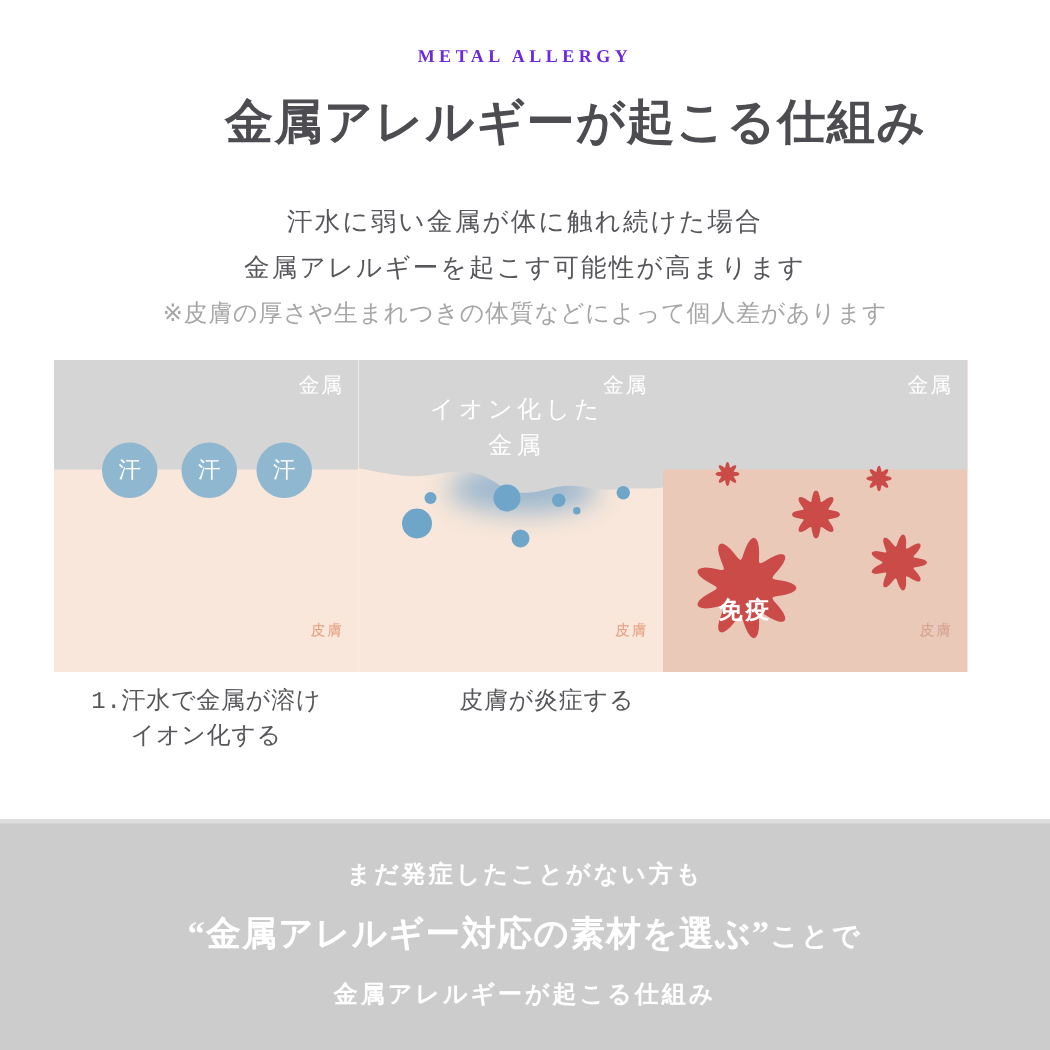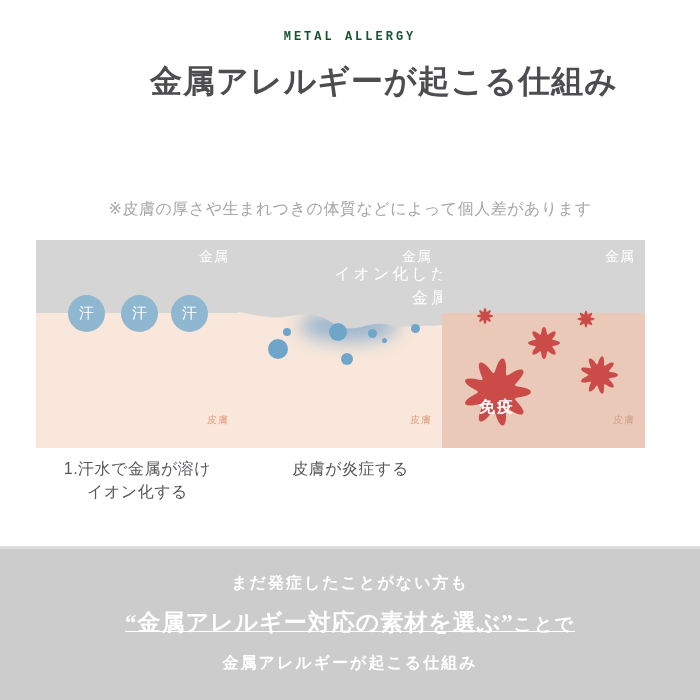--- a/index.html
+++ b/index.html
@@ -2,22 +2,22 @@
 <html><head>
 <meta charset="utf-8">
 <style>
   html,body{margin:0;padding:0;}
   body{width:700px;height:700px;overflow:hidden;background:#ffffff;}
   .page{position:relative;width:700px;height:700px;background:#ffffff;
         font-family:"Liberation Sans","DejaVu Sans",sans-serif;}
 
   
   .eyebrow{position:absolute;top:30px;left:0;width:700px;text-align:center;
-           font-family:Liberation Mono, monospace;
-           font-size:12px;font-weight:600;letter-spacing:3px;color:#14532d;}
+           font-family:Liberation Serif, serif;
+           font-size:12px;font-weight:600;letter-spacing:3px;color:#6d28d9;}
   .title{position:absolute;top:60px;left:0;width:700px;text-align:center;
          font-family:"Liberation Serif","DejaVu Serif",serif;
          font-size:32px;font-weight:600;letter-spacing:1px;color:#4c4c51;padding-left:34px;}
   .subtitle{position:absolute;top:132px;left:0;width:700px;text-align:center;
             font-size:17px;line-height:31px;letter-spacing:1.5px;color:#56565b;}
   .note{position:absolute;top:199px;left:0;width:700px;text-align:center;
         font-size:16px;letter-spacing:0.5px;color:#a6a6a6;}
 
   
   .panels{position:absolute;top:240px;left:36px;width:629px;height:208px;
@@ -25,50 +25,54 @@
   .panel{position:relative;width:203px;height:208px;overflow:hidden;flex:0 0 auto;}
   .metal-area{position:absolute;top:0;left:0;width:100%;height:73px;}
   .label-metal{position:absolute;top:8px;right:10px;color:#ffffff;
                font-size:14px;letter-spacing:1px;z-index:5;}
   .label-skin{position:absolute;bottom:21px;right:10px;
               font-size:10px;letter-spacing:1px;z-index:5;}
   .sweat-circle{position:absolute;width:37px;height:37px;border-radius:50%;
                 display:flex;align-items:center;justify-content:center;
                 color:#ffffff;font-size:15px;z-index:3;}
   .ion-dot{position:absolute;border-radius:50%;z-index:3;}
-  .ion-text{position:absolute;top:22px;left:0;width:211px;text-align:right;
+  .ion-text{position:absolute;top:22px;left:0;width:211px;text-align:center;
             color:#ffffff;font-size:16px;letter-spacing:3px;line-height:24px;z-index:4;}
   .panel-svg{position:absolute;top:0;left:0;z-index:1;}
   .immune-text{position:absolute;color:#ffffff;font-size:16px;font-weight:bold;
                letter-spacing:2px;z-index:4;}
 
   
-  .captions{position:absolute;top:457px;left:36px;width:629px;display:flex;gap:10px;}
+  .captions{position:absolute;top:457px;left:36px;width:629px;display:flex;gap:24px;font-family:Liberation Mono, monospace;}
   .caption{width:203px;text-align:center;font-size:16px;line-height:23px;
            letter-spacing:0.5px;color:#57575b;}
 
   
   .footer{position:absolute;top:546px;left:0;width:700px;height:154px;
           border-top:3px solid #dedede;box-sizing:border-box;
           font-family:"Liberation Serif","DejaVu Serif",serif;color:#ffffff;}
   .f-line1{position:absolute;top:24px;left:0;width:700px;text-align:center;
            font-size:16px;font-weight:600;letter-spacing:2px;}
-  .f-line2{position:absolute;top:58px;left:0;width:700px;text-align:center;text-decoration:underline;}
+  .f-line2{position:absolute;top:58px;left:0;width:700px;text-align:center;}
   .f-line2 .q{font-size:23px;font-weight:700;letter-spacing:1px;}
   .f-line2 .s{font-size:18px;font-weight:600;letter-spacing:2px;}
   .f-line3{position:absolute;top:104px;left:0;width:700px;text-align:center;
            font-size:16px;font-weight:600;letter-spacing:2px;}
 </style>
 </head>
 <body>
 
 <div class="page">
 
   <div class="eyebrow">METAL ALLERGY</div>
   <div class="title">金属アレルギーが起こる仕組み</div>
+  <div class="subtitle">
+    <div>汗水に弱い金属が体に触れ続けた場合</div>
+    <div>金属アレルギーを起こす可能性が高まります</div>
+  </div>
   <div class="note">※皮膚の厚さや生まれつきの体質などによって個人差があります</div>
 
   <div class="panels">
 
     <div class="panel" style="background: rgb(248, 231, 218);">
       <div class="metal-area" style="background: rgb(213, 213, 214);"></div>
       <div class="label-metal">金属</div>
       <div class="sweat-circle" style="left: 32px; top: 55px; background: rgb(143, 183, 207);">
           <span>汗</span>
         </div>

